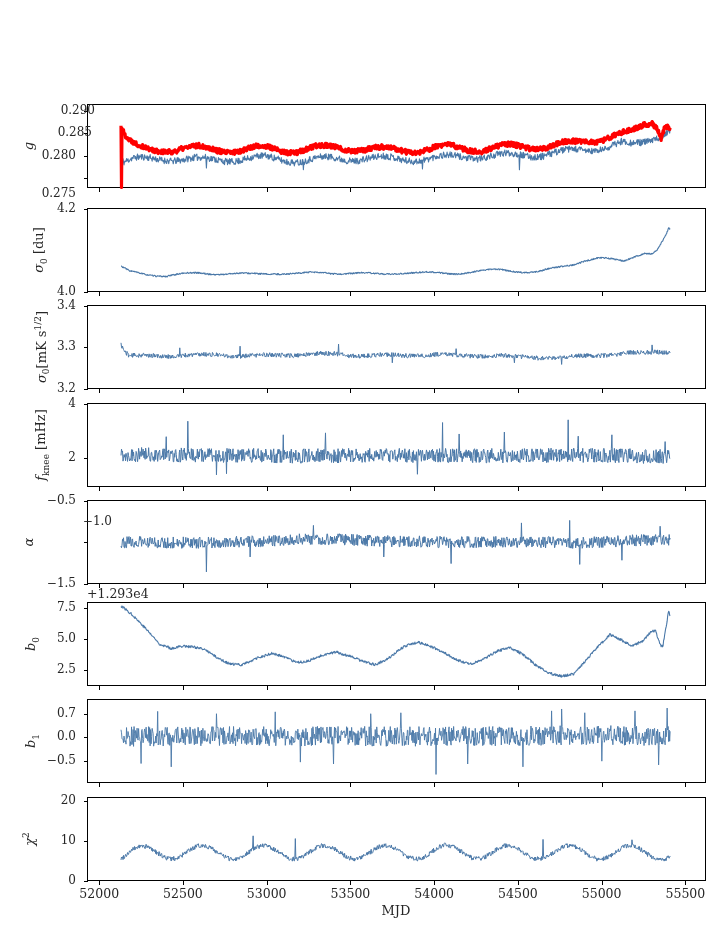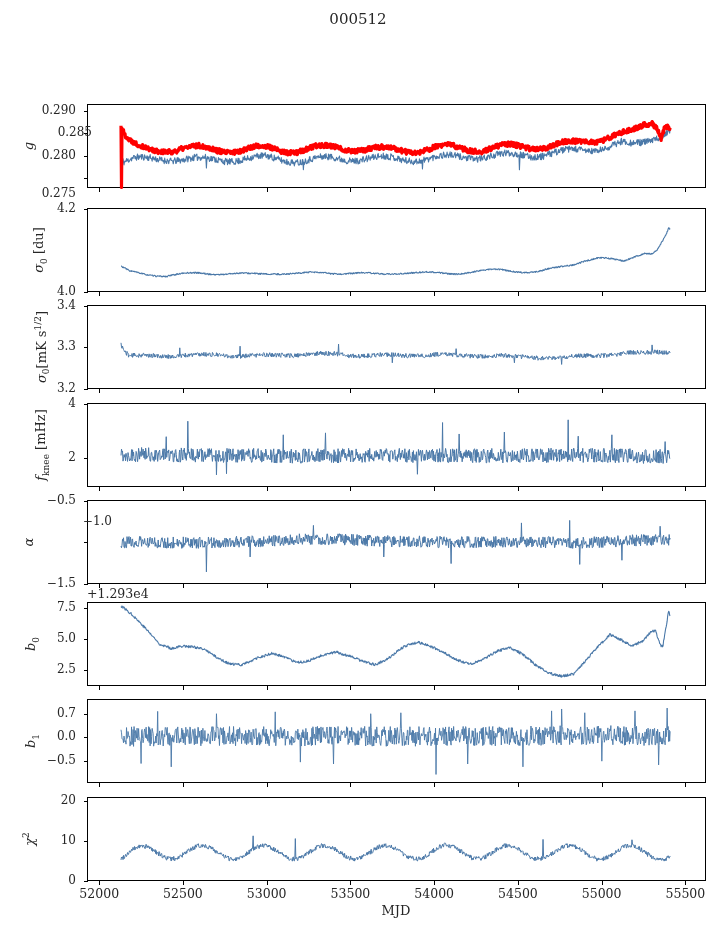--- a/index.html
+++ b/index.html
@@ -36,21 +36,20 @@
   }
   .xaxis-label{
     position:absolute;left:87px;width:618px;text-align:center;
     font-size:13px;color:#262626;
   }
 </style>
 </head>
 <body>
 
 <div id="figure">
-  <div class="fig-title">000512</div>
   <div id="panels">
       <div class="panel" style="top: 104px; height: 88px;">
         <svg width="633" height="88" style="left: 77px; top: 0px;">
           <rect x="10.5" y="0.5" width="618" height="83" fill="#ffffff" stroke="#000000" stroke-width="1" shape-rendering="crispEdges"></rect>
           <line x1="22.5" y1="83.5" x2="22.5" y2="87.5" stroke="#000000" stroke-width="1" shape-rendering="crispEdges"></line>
           <line x1="106.5" y1="83.5" x2="106.5" y2="87.5" stroke="#000000" stroke-width="1" shape-rendering="crispEdges"></line>
           <line x1="190.5" y1="83.5" x2="190.5" y2="87.5" stroke="#000000" stroke-width="1" shape-rendering="crispEdges"></line>
           <line x1="273.5" y1="83.5" x2="273.5" y2="87.5" stroke="#000000" stroke-width="1" shape-rendering="crispEdges"></line>
           <line x1="357.5" y1="83.5" x2="357.5" y2="87.5" stroke="#000000" stroke-width="1" shape-rendering="crispEdges"></line>
           <line x1="441.5" y1="83.5" x2="441.5" y2="87.5" stroke="#000000" stroke-width="1" shape-rendering="crispEdges"></line>
@@ -60,21 +59,21 @@
           <line x1="6.5" y1="52.5" x2="10.5" y2="52.5" stroke="#000000" stroke-width="1" shape-rendering="crispEdges"></line>
           <line x1="6.5" y1="29.5" x2="10.5" y2="29.5" stroke="#000000" stroke-width="1" shape-rendering="crispEdges"></line>
           <line x1="6.5" y1="7.5" x2="10.5" y2="7.5" stroke="#000000" stroke-width="1" shape-rendering="crispEdges"></line>
           <polyline points="44.00,51.48 44.50,52.73 45.00,53.59 45.50,55.08 46.01,54.72 46.51,58.18 47.01,60.97 47.51,57.71 48.02,56.94 48.52,57.73 49.02,57.27 49.52,54.60 50.03,57.16 50.53,55.24 51.03,54.92 51.53,58.14 52.03,57.77 52.54,56.88 53.04,55.85 53.54,55.74 54.04,54.14 54.55,56.95 55.05,53.60 55.55,53.52 56.05,54.43 56.56,51.48 57.06,51.64 57.56,51.78 58.06,54.70 58.57,52.58 59.07,54.97 59.57,56.20 60.07,51.57 60.58,49.94 61.08,54.42 61.58,55.38 62.08,51.36 62.59,53.97 63.09,52.57 63.59,52.40 64.09,50.60 64.60,55.28 65.10,50.58 65.60,50.79 66.10,53.70 66.61,56.12 67.11,55.81 67.61,50.76 68.11,53.09 68.62,52.95 69.12,54.71 69.62,53.23 70.12,51.75 70.63,56.12 71.13,52.50 71.63,56.56 72.13,53.99 72.63,52.81 73.14,50.58 73.64,54.38 74.14,54.22 74.64,55.08 75.15,57.21 75.65,52.76 76.15,54.96 76.65,52.80 77.16,55.97 77.66,54.38 78.16,55.87 78.66,52.69 79.17,57.34 79.67,57.73 80.17,54.43 80.67,54.58 81.18,58.00 81.68,56.48 82.18,56.53 82.68,52.90 83.19,53.55 83.69,55.12 84.19,56.67 84.69,53.37 85.20,55.65 85.70,56.74 86.20,57.65 86.70,56.33 87.21,59.76 87.71,54.00 88.21,57.90 88.71,57.23 89.22,59.16 89.72,59.53 90.22,55.17 90.72,56.57 91.23,56.83 91.73,59.61 92.23,56.62 92.73,56.24 93.23,54.52 93.74,54.03 94.24,56.47 94.74,56.44 95.24,56.64 95.75,57.21 96.25,59.81 96.75,56.08 97.25,56.06 97.76,53.74 98.26,55.59 98.76,59.38 99.26,59.31 99.77,55.86 100.27,53.64 100.77,57.76 101.27,53.81 101.78,57.39 102.28,54.75 102.78,55.37 103.28,59.16 103.79,57.63 104.29,55.02 104.79,56.07 105.29,55.06 105.80,57.64 106.30,54.25 106.80,56.83 107.30,58.20 107.81,55.02 108.31,56.06 108.81,57.28 109.31,52.93 109.82,52.04 110.32,53.15 110.82,58.01 111.32,55.06 111.83,52.17 112.33,53.94 112.83,52.97 113.33,53.35 113.83,57.44 114.34,54.05 114.84,54.00 115.34,56.11 115.84,51.74 116.35,56.62 116.85,56.42 117.35,50.28 117.85,52.79 118.36,52.13 118.86,51.22 119.36,50.62 119.86,50.17 120.37,56.35 120.87,55.54 121.37,52.69 121.87,54.02 122.38,53.88 122.88,53.11 123.38,56.29 123.88,56.21 124.39,53.53 124.89,54.81 125.39,53.84 125.89,51.79 126.40,53.89 126.90,54.42 127.40,52.79 127.90,54.27 128.41,50.30 128.91,54.87 129.41,63.97 129.91,55.34 130.42,52.49 130.92,55.01 131.42,53.46 131.92,53.00 132.43,57.36 132.93,56.60 133.43,56.48 133.93,52.21 134.43,56.88 134.94,52.46 135.44,56.72 135.94,53.92 136.44,52.75 136.95,53.44 137.45,53.08 137.95,57.94 138.45,58.14 138.96,53.90 139.46,57.54 139.96,58.35 140.46,56.95 140.97,58.70 141.47,53.59 141.97,55.34 142.47,54.91 142.98,55.97 143.48,54.90 143.98,55.34 144.48,57.59 144.99,55.16 145.49,58.84 145.99,59.08 146.49,59.60 147.00,56.45 147.50,60.63 148.00,57.01 148.50,54.40 149.01,55.12 149.51,57.48 150.01,55.16 150.51,60.66 151.02,57.56 151.52,55.98 152.02,59.44 152.52,54.59 153.03,60.22 153.53,55.32 154.03,58.00 154.53,54.96 155.03,54.52 155.54,58.49 156.04,57.97 156.54,58.11 157.04,60.30 157.55,59.66 158.05,60.21 158.55,60.19 159.05,54.46 159.56,56.96 160.06,56.73 160.56,58.90 161.06,54.12 161.57,59.72 162.07,54.56 162.57,58.21 163.07,59.48 163.58,56.83 164.08,57.11 164.58,58.58 165.08,56.90 165.59,58.37 166.09,53.13 166.59,55.10 167.09,55.75 167.60,52.06 168.10,56.20 168.60,54.58 169.10,54.60 169.61,56.34 170.11,54.56 170.61,51.47 171.11,55.61 171.62,54.31 172.12,54.61 172.62,56.33 173.12,55.45 173.63,52.68 174.13,56.61 174.63,56.01 175.13,51.55 175.63,55.30 176.14,54.82 176.64,53.24 177.14,50.79 177.64,51.89 178.15,51.76 178.65,51.20 179.15,53.09 179.65,50.47 180.16,49.29 180.66,53.17 181.16,50.56 181.66,54.67 182.17,54.30 182.67,51.65 183.17,50.55 183.67,54.39 184.18,48.90 184.68,48.93 185.18,54.10 185.68,49.02 186.19,52.44 186.69,50.26 187.19,51.22 187.69,49.82 188.20,48.63 188.70,52.15 189.20,53.65 189.70,53.06 190.21,50.53 190.71,50.72 191.21,55.19 191.71,50.85 192.22,54.94 192.72,53.04 193.22,50.99 193.72,53.30 194.23,49.99 194.73,51.52 195.23,55.79 195.73,56.13 196.23,55.80 196.74,56.97 197.24,50.96 197.74,55.73 198.24,53.25 198.75,55.80 199.25,55.76 199.75,53.32 200.25,53.23 200.76,54.36 201.26,52.11 201.76,55.09 202.26,53.56 202.77,55.45 203.27,56.65 203.77,57.52 204.27,53.60 204.78,59.08 205.28,56.27 205.78,57.12 206.28,55.73 206.79,56.82 207.29,59.21 207.79,56.15 208.29,58.88 208.80,58.87 209.30,60.33 209.80,55.19 210.30,58.54 210.81,60.64 211.31,57.59 211.81,58.49 212.31,60.22 212.82,61.21 213.32,61.30 213.82,59.15 214.32,55.73 214.83,59.07 215.33,55.87 215.83,59.64 216.33,59.64 216.83,57.91 217.34,61.93 217.84,59.52 218.34,58.30 218.84,56.69 219.35,57.24 219.85,57.75 220.35,55.54 220.85,57.70 221.36,60.73 221.86,61.18 222.36,60.85 222.86,60.21 223.37,55.91 223.87,60.41 224.37,60.44 224.87,60.74 225.38,55.46 225.88,55.91 226.38,65.75 226.88,58.12 227.39,60.35 227.89,58.77 228.39,54.77 228.89,56.81 229.40,59.76 229.90,59.34 230.40,59.26 230.90,56.78 231.41,55.80 231.91,58.86 232.41,53.03 232.91,52.58 233.42,56.86 233.92,56.01 234.42,57.42 234.92,56.98 235.43,57.65 235.93,54.96 236.43,52.54 236.93,52.30 237.43,54.68 237.94,51.47 238.44,53.92 238.94,54.86 239.44,52.68 239.95,52.36 240.45,52.18 240.95,53.88 241.45,51.73 241.96,53.24 242.46,53.55 242.96,53.37 243.46,49.68 243.97,54.01 244.47,51.77 244.97,55.52 245.47,51.70 245.98,55.04 246.48,51.66 246.98,54.37 247.48,50.46 247.99,50.97 248.49,54.53 248.99,49.45 249.49,53.12 250.00,53.51 250.50,54.52 251.00,55.88 251.50,50.13 252.01,55.17 252.51,52.68 253.01,50.47 253.51,50.36 254.02,55.30 254.52,50.35 255.02,53.81 255.52,52.85 256.03,54.29 256.53,54.40 257.03,56.20 257.53,56.77 258.03,55.34 258.54,56.80 259.04,55.35 259.54,53.40 260.04,54.49 260.55,56.08 261.05,54.38 261.55,53.82 262.05,53.06 262.56,52.04 263.06,57.09 263.56,55.60 264.06,57.84 264.57,54.09 265.07,56.78 265.57,57.94 266.07,54.84 266.58,57.49 267.08,58.25 267.58,55.05 268.08,58.23 268.59,58.05 269.09,58.17 269.59,59.73 270.09,59.29 270.60,59.59 271.10,57.89 271.60,56.65 272.10,57.99 272.61,53.75 273.11,55.46 273.61,55.54 274.11,58.42 274.62,55.89 275.12,57.57 275.62,54.43 276.12,57.79 276.63,55.28 277.13,59.21 277.63,58.74 278.13,54.12 278.63,58.37 279.14,59.79 279.64,54.45 280.14,54.38 280.64,58.39 281.15,60.03 281.65,58.97 282.15,56.62 282.65,59.53 283.16,55.21 283.66,54.91 284.16,55.03 284.66,55.91 285.17,57.89 285.67,52.97 286.17,52.63 286.67,54.60 287.18,58.03 287.68,56.49 288.18,56.48 288.68,55.04 289.19,52.90 289.69,51.81 290.19,57.62 290.69,56.03 291.20,55.13 291.70,51.32 292.20,53.52 292.70,54.26 293.21,56.27 293.71,52.86 294.21,53.23 294.71,54.18 295.22,50.78 295.72,53.57 296.22,50.22 296.72,55.47 297.23,54.74 297.73,52.21 298.23,50.84 298.73,53.90 299.23,54.12 299.74,55.50 300.24,53.52 300.74,50.15 301.24,49.69 301.75,53.66 302.25,52.60 302.75,52.57 303.25,52.77 303.76,52.67 304.26,50.52 304.76,54.62 305.26,53.15 305.77,53.78 306.27,48.97 306.77,54.25 307.27,55.25 307.78,51.50 308.28,53.84 308.78,55.37 309.28,49.94 309.79,50.88 310.29,54.51 310.79,50.61 311.29,55.63 311.80,55.27 312.30,54.62 312.80,55.63 313.30,55.94 313.81,49.88 314.31,50.44 314.81,51.14 315.31,52.12 315.82,52.54 316.32,51.53 316.82,55.05 317.32,56.59 317.83,54.47 318.33,56.41 318.83,55.49 319.33,54.76 319.83,55.74 320.34,56.90 320.84,52.15 321.34,54.88 321.84,52.37 322.35,53.57 322.85,57.57 323.35,55.22 323.85,54.38 324.36,58.81 324.86,56.43 325.36,54.49 325.86,53.79 326.37,56.89 326.87,55.29 327.37,56.67 327.87,58.30 328.38,56.02 328.88,53.42 329.38,58.66 329.88,59.60 330.39,58.01 330.89,57.01 331.39,58.31 331.89,55.36 332.40,54.00 332.90,57.73 333.40,58.12 333.90,59.80 334.41,56.02 334.91,57.77 335.41,59.02 335.91,59.91 336.42,60.58 336.92,56.97 337.42,59.40 337.92,56.70 338.43,58.22 338.93,54.97 339.43,55.01 339.93,59.86 340.43,58.16 340.94,57.81 341.44,58.58 341.94,59.33 342.44,54.86 342.95,58.78 343.45,56.34 343.95,59.43 344.45,56.50 344.96,55.79 345.46,64.86 345.96,56.35 346.46,56.28 346.97,53.10 347.47,58.29 347.97,54.23 348.47,56.16 348.98,53.83 349.48,54.66 349.98,53.57 350.48,55.00 350.99,53.64 351.49,58.01 351.99,55.96 352.49,54.95 353.00,53.21 353.50,54.95 354.00,52.94 354.50,53.35 355.01,52.68 355.51,51.41 356.01,56.70 356.51,51.67 357.02,51.29 357.52,52.64 358.02,52.30 358.52,54.80 359.03,54.85 359.53,52.16 360.03,54.52 360.53,52.56 361.03,52.65 361.54,53.90 362.04,54.51 362.54,52.88 363.04,49.80 363.55,50.46 364.05,49.21 364.55,53.89 365.05,53.52 365.56,54.31 366.06,50.60 366.56,48.07 367.06,49.79 367.57,53.10 368.07,52.16 368.57,51.12 369.07,53.68 369.58,51.04 370.08,48.14 370.58,50.92 371.08,51.37 371.59,53.72 372.09,49.95 372.59,51.17 373.09,47.72 373.60,52.06 374.10,53.33 374.60,48.32 375.10,50.95 375.61,53.08 376.11,53.34 376.61,52.68 377.11,51.17 377.62,49.79 378.12,48.50 378.62,53.78 379.12,51.31 379.63,50.41 380.13,51.46 380.63,49.14 381.13,52.14 381.63,50.05 382.14,53.50 382.64,55.49 383.14,49.61 383.64,51.94 384.15,55.53 384.65,55.76 385.15,55.56 385.65,54.49 386.16,52.14 386.66,52.28 387.16,54.34 387.66,53.27 388.17,52.85 388.67,52.62 389.17,54.62 389.67,56.83 390.18,52.12 390.68,56.51 391.18,53.92 391.68,51.50 392.19,52.07 392.69,51.24 393.19,55.01 393.69,55.74 394.20,51.86 394.70,53.19 395.20,53.22 395.70,52.40 396.21,57.07 396.71,56.51 397.21,53.85 397.71,56.48 398.22,55.23 398.72,53.82 399.22,54.66 399.72,52.26 400.23,56.93 400.73,58.21 401.23,53.77 401.73,53.66 402.23,53.80 402.74,51.69 403.24,56.72 403.74,56.96 404.24,51.19 404.75,53.49 405.25,55.96 405.75,55.62 406.25,52.67 406.76,52.80 407.26,50.94 407.76,54.98 408.26,54.91 408.77,56.32 409.27,56.48 409.77,52.77 410.27,55.56 410.78,51.18 411.28,51.74 411.78,51.09 412.28,53.31 412.79,54.87 413.29,51.12 413.79,48.92 414.29,50.42 414.80,53.35 415.30,53.19 415.80,54.01 416.30,52.43 416.81,49.92 417.31,54.50 417.81,50.93 418.31,53.49 418.82,50.30 419.32,48.23 419.82,47.49 420.32,47.27 420.83,51.67 421.33,48.04 421.83,50.10 422.33,50.25 422.83,47.39 423.34,52.43 423.84,48.15 424.34,49.01 424.84,47.28 425.35,50.87 425.85,51.59 426.35,52.23 426.85,48.01 427.36,48.47 427.86,45.98 428.36,50.27 428.86,51.73 429.37,49.35 429.87,46.43 430.37,48.65 430.87,48.23 431.38,46.54 431.88,48.72 432.38,52.15 432.88,48.96 433.39,51.36 433.89,51.11 434.39,49.22 434.89,48.38 435.40,49.67 435.90,51.65 436.40,52.78 436.90,50.80 437.41,52.08 437.91,49.02 438.41,47.97 438.91,49.32 439.42,52.78 439.92,49.09 440.42,53.11 440.92,52.06 441.43,52.05 441.93,50.83 442.43,65.75 442.93,53.56 443.43,47.87 443.94,53.22 444.44,53.69 444.94,48.52 445.44,53.75 445.95,54.09 446.45,48.29 446.95,53.65 447.45,53.61 447.96,49.64 448.46,50.67 448.96,51.02 449.46,50.22 449.97,50.62 450.47,49.25 450.97,50.49 451.47,54.45 451.98,53.30 452.48,53.82 452.98,50.51 453.48,54.85 453.99,56.17 454.49,51.62 454.99,53.25 455.49,54.75 456.00,56.20 456.50,53.31 457.00,52.18 457.50,55.93 458.01,50.65 458.51,53.65 459.01,56.11 459.51,54.46 460.02,55.43 460.52,50.29 461.02,55.40 461.52,52.38 462.03,53.26 462.53,50.76 463.03,50.44 463.53,55.58 464.03,49.39 464.54,55.74 465.04,52.92 465.54,49.17 466.04,53.94 466.55,55.35 467.05,49.58 467.55,51.71 468.05,51.45 468.56,51.00 469.06,50.17 469.56,52.20 470.06,50.76 470.57,48.83 471.07,47.44 471.57,50.66 472.07,48.36 472.58,47.00 473.08,52.47 473.58,51.71 474.08,48.31 474.59,52.62 475.09,47.13 475.59,48.48 476.09,47.76 476.60,48.19 477.10,49.07 477.60,46.17 478.10,45.40 478.61,48.21 479.11,44.95 479.61,50.93 480.11,50.50 480.62,49.70 481.12,48.02 481.62,45.61 482.12,48.54 482.63,48.57 483.13,45.52 483.63,45.42 484.13,43.46 484.63,46.70 485.14,43.90 485.64,49.27 486.14,43.23 486.64,48.08 487.15,47.58 487.65,44.22 488.15,46.48 488.65,42.32 489.16,43.06 489.66,43.57 490.16,45.00 490.66,43.11 491.17,42.98 491.67,48.32 492.17,42.02 492.67,42.95 493.18,45.72 493.68,43.75 494.18,43.75 494.68,42.94 495.19,46.38 495.69,43.54 496.19,46.32 496.69,44.25 497.20,47.04 497.70,43.07 498.20,47.03 498.70,42.05 499.21,48.03 499.71,47.94 500.21,45.42 500.71,47.91 501.22,44.42 501.72,43.70 502.22,43.62 502.72,42.95 503.23,45.92 503.73,43.48 504.23,43.17 504.73,44.64 505.23,44.70 505.74,46.59 506.24,46.29 506.74,45.71 507.24,46.50 507.75,45.29 508.25,44.83 508.75,48.65 509.25,48.11 509.76,45.76 510.26,47.38 510.76,47.28 511.26,44.70 511.77,48.49 512.27,44.92 512.77,46.47 513.27,47.47 513.78,49.11 514.28,49.58 514.78,44.27 515.28,49.64 515.79,48.50 516.29,45.29 516.79,46.58 517.29,44.71 517.80,48.54 518.30,46.89 518.80,44.46 519.30,46.31 519.81,45.49 520.31,48.55 520.81,45.77 521.31,47.52 521.82,48.71 522.32,46.63 522.82,47.44 523.32,42.85 523.83,45.81 524.33,47.62 524.83,46.79 525.33,43.20 525.83,44.31 526.34,46.71 526.84,45.23 527.34,46.29 527.84,42.36 528.35,42.44 528.85,44.59 529.35,45.39 529.85,45.07 530.36,43.92 530.86,46.13 531.36,43.26 531.86,46.00 532.37,45.65 532.87,42.47 533.37,42.86 533.87,43.69 534.38,41.09 534.88,42.32 535.38,38.97 535.88,38.39 536.39,38.21 536.89,41.28 537.39,39.20 537.89,37.34 538.40,40.14 538.90,40.79 539.40,42.75 539.90,38.44 540.41,38.78 540.91,36.44 541.41,39.46 541.91,39.42 542.42,38.11 542.92,38.12 543.42,40.89 543.92,35.47 544.43,34.32 544.93,40.35 545.43,38.35 545.93,37.70 546.43,35.24 546.94,37.69 547.44,35.53 547.94,35.37 548.44,40.35 548.95,37.71 549.45,38.18 549.95,39.83 550.45,40.55 550.96,40.49 551.46,40.21 551.96,41.23 552.46,39.26 552.97,41.03 553.47,36.10 553.97,42.11 554.47,40.57 554.98,38.11 555.48,40.75 555.98,40.69 556.48,36.44 556.99,40.40 557.49,38.45 557.99,38.51 558.49,39.74 559.00,38.51 559.50,37.90 560.00,35.90 560.50,40.37 561.01,35.60 561.51,36.02 562.01,38.09 562.51,41.51 563.02,35.33 563.52,41.81 564.02,41.79 564.52,36.14 565.03,40.42 565.53,39.68 566.03,35.28 566.53,37.51 567.03,35.51 567.54,40.27 568.04,34.77 568.54,40.25 569.04,37.07 569.55,35.13 570.05,39.48 570.55,35.12 571.05,34.40 571.56,38.32 572.06,37.35 572.56,35.10 573.06,35.62 573.57,38.78 574.07,35.44 574.57,37.43 575.07,34.45 575.58,38.70 576.08,34.55 576.58,33.66 577.08,33.29 577.59,34.69 578.09,36.65 578.59,33.51 579.09,35.62 579.60,32.01 580.10,36.64 580.60,35.13 581.10,35.00 581.61,36.73 582.11,33.92 582.61,35.55 583.11,32.56 583.62,34.08 584.12,30.78 584.62,35.15 585.12,29.00 585.63,34.46 586.13,33.91 586.63,30.91 587.13,27.90 587.63,32.74 588.14,32.00 588.64,27.94 589.14,31.68 589.64,26.45 590.15,30.97 590.65,28.18 591.15,25.36 591.65,25.87 592.16,27.27 592.66,29.22 593.16,25.19" fill="none" stroke="#4a78a8" stroke-width="1.1" stroke-linejoin="round"></polyline>
           <polyline points="44.00,21.81 44.50,83.50 45.00,24.33 45.50,25.98 46.01,26.76 46.51,25.71 47.01,29.47 47.51,29.58 48.02,29.78 48.52,33.88 49.02,33.99 49.52,34.41 50.03,34.73 50.53,33.75 51.03,35.99 51.53,34.61 52.03,36.77 52.54,35.58 53.04,34.75 53.54,35.55 54.04,35.27 54.55,38.80 55.05,36.32 55.55,37.76 56.05,40.07 56.56,40.13 57.06,37.58 57.56,38.67 58.06,40.40 58.57,40.25 59.07,37.86 59.57,41.63 60.07,41.06 60.58,42.61 61.08,41.60 61.58,41.72 62.08,42.67 62.59,41.87 63.09,41.76 63.59,43.17 64.09,43.92 64.60,42.01 65.10,44.04 65.60,40.61 66.10,41.68 66.61,44.74 67.11,44.56 67.61,42.79 68.11,44.33 68.62,41.81 69.12,45.11 69.62,44.31 70.12,43.34 70.63,44.65 71.13,42.76 71.63,45.37 72.13,46.76 72.63,46.59 73.14,45.92 73.64,44.58 74.14,45.64 74.64,45.34 75.15,44.10 75.65,47.90 76.15,46.88 76.65,45.01 77.16,48.27 77.66,48.67 78.16,47.33 78.66,45.29 79.17,46.89 79.67,45.05 80.17,47.49 80.67,48.95 81.18,49.60 81.68,46.74 82.18,47.10 82.68,48.15 83.19,48.09 83.69,48.65 84.19,49.48 84.69,46.19 85.20,49.45 85.70,47.99 86.20,49.72 86.70,45.81 87.21,48.73 87.71,47.81 88.21,46.22 88.71,49.09 89.22,47.17 89.72,48.65 90.22,47.90 90.72,49.44 91.23,46.16 91.73,48.48 92.23,45.69 92.73,47.89 93.23,48.66 93.74,47.15 94.24,49.90 94.74,47.61 95.24,49.98 95.75,47.16 96.25,48.76 96.75,47.50 97.25,47.00 97.76,45.82 98.26,47.09 98.76,47.10 99.26,48.14 99.77,49.03 100.27,46.69 100.77,47.45 101.27,45.64 101.78,46.32 102.28,43.85 102.78,45.04 103.28,44.26 103.79,44.52 104.29,42.60 104.79,45.19 105.29,43.18 105.80,46.46 106.30,45.10 106.80,44.16 107.30,43.91 107.81,42.88 108.31,42.79 108.81,42.89 109.31,42.54 109.82,43.63 110.32,43.39 110.82,44.29 111.32,43.47 111.83,43.02 112.33,41.59 112.83,41.75 113.33,43.50 113.83,41.94 114.34,42.58 114.84,40.70 115.34,41.23 115.84,40.67 116.35,40.17 116.85,42.98 117.35,40.80 117.85,43.01 118.36,41.28 118.86,44.05 119.36,39.78 119.86,43.68 120.37,43.62 120.87,40.29 121.37,42.58 121.87,39.40 122.38,41.28 122.88,43.86 123.38,43.78 123.88,42.74 124.39,43.76 124.89,43.49 125.39,41.84 125.89,40.76 126.40,44.49 126.90,42.11 127.40,42.59 127.90,43.93 128.41,42.17 128.91,45.05 129.41,43.18 129.91,42.57 130.42,42.86 130.92,42.61 131.42,45.06 131.92,44.76 132.43,42.84 132.93,46.22 133.43,44.53 133.93,44.15 134.43,45.83 134.94,46.64 135.44,46.80 135.94,43.14 136.44,46.40 136.95,46.96 137.45,44.34 137.95,44.95 138.45,46.25 138.96,44.39 139.46,48.39 139.96,44.60 140.46,49.05 140.97,48.58 141.47,44.89 141.97,45.11 142.47,44.74 142.98,49.36 143.48,49.41 143.98,49.65 144.48,47.20 144.99,45.69 145.49,48.89 145.99,46.66 146.49,46.58 147.00,46.23 147.50,46.93 148.00,47.26 148.50,49.46 149.01,47.46 149.51,49.52 150.01,46.45 150.51,46.28 151.02,47.48 151.52,47.83 152.02,47.37 152.52,47.97 153.03,47.19 153.53,49.43 154.03,49.19 154.53,47.98 155.03,47.37 155.54,49.77 156.04,47.39 156.54,47.99 157.04,46.32 157.55,50.29 158.05,47.86 158.55,46.22 159.05,47.83 159.56,48.66 160.06,46.99 160.56,46.15 161.06,48.90 161.57,49.30 162.07,47.99 162.57,48.97 163.07,45.36 163.58,49.18 164.08,46.88 164.58,45.90 165.08,47.15 165.59,47.75 166.09,45.24 166.59,48.09 167.09,43.89 167.60,44.65 168.10,44.05 168.60,44.53 169.10,44.89 169.61,46.78 170.11,45.20 170.61,43.18 171.11,45.01 171.62,42.03 172.12,42.92 172.62,43.49 173.12,45.45 173.63,43.61 174.13,41.75 174.63,45.07 175.13,45.19 175.63,42.54 176.14,41.91 176.64,40.84 177.14,44.52 177.64,43.50 178.15,40.97 178.65,40.94 179.15,40.03 179.65,42.88 180.16,43.35 180.66,40.30 181.16,40.48 181.66,41.76 182.17,43.78 182.67,41.74 183.17,41.77 183.67,43.34 184.18,42.26 184.68,42.56 185.18,43.28 185.68,41.54 186.19,43.11 186.69,43.45 187.19,43.66 187.69,42.85 188.20,41.40 188.70,42.34 189.20,44.29 189.70,43.13 190.21,43.70 190.71,40.70 191.21,40.84 191.71,43.88 192.22,41.32 192.72,41.06 193.22,45.30 193.72,44.61 194.23,45.55 194.73,42.16 195.23,46.11 195.73,44.09 196.23,43.28 196.74,43.16 197.24,45.75 197.74,42.95 198.24,43.56 198.75,44.07 199.25,44.95 199.75,46.53 200.25,43.93 200.76,45.21 201.26,46.60 201.76,46.17 202.26,46.39 202.77,46.10 203.27,48.16 203.77,46.74 204.27,49.35 204.78,49.00 205.28,46.00 205.78,47.47 206.28,49.19 206.79,49.63 207.29,46.20 207.79,46.39 208.29,47.04 208.80,50.11 209.30,47.06 209.80,46.60 210.30,49.31 210.81,50.94 211.31,49.72 211.81,48.47 212.31,47.70 212.82,48.16 213.32,50.66 213.82,46.56 214.32,48.56 214.83,47.16 215.33,48.74 215.83,47.72 216.33,46.89 216.83,48.19 217.34,49.97 217.84,50.11 218.34,48.56 218.84,47.56 219.35,46.66 219.85,50.66 220.35,50.48 220.85,48.81 221.36,46.71 221.86,46.94 222.36,47.65 222.86,48.12 223.37,45.08 223.87,48.81 224.37,47.44 224.87,48.23 225.38,45.08 225.88,48.58 226.38,46.26 226.88,48.36 227.39,45.22 227.89,47.21 228.39,47.31 228.89,47.17 229.40,43.17 229.90,47.12 230.40,43.70 230.90,45.64 231.41,46.06 231.91,43.87 232.41,42.91 232.91,43.89 233.42,41.52 233.92,42.08 234.42,45.31 234.92,43.34 235.43,41.18 235.93,44.91 236.43,41.02 236.93,40.49 237.43,40.48 237.94,40.24 238.44,40.62 238.94,39.79 239.44,43.87 239.95,43.43 240.45,41.32 240.95,41.75 241.45,41.87 241.96,42.69 242.46,39.88 242.96,43.30 243.46,41.30 243.97,43.52 244.47,42.49 244.97,39.52 245.47,42.24 245.98,41.95 246.48,43.26 246.98,43.58 247.48,42.41 247.99,42.91 248.49,39.37 248.99,39.35 249.49,43.48 250.00,39.56 250.50,43.35 251.00,41.21 251.50,43.20 252.01,42.19 252.51,41.30 253.01,40.12 253.51,40.29 254.02,44.08 254.52,40.34 255.02,43.04 255.52,40.96 256.03,43.89 256.53,40.60 257.03,43.20 257.53,42.21 258.03,44.76 258.54,40.90 259.04,41.92 259.54,43.43 260.04,43.71 260.55,41.72 261.05,42.67 261.55,42.59 262.05,44.83 262.56,44.45 263.06,43.39 263.56,42.54 264.06,46.07 264.57,44.92 265.07,45.74 265.57,47.13 266.07,46.22 266.58,46.57 267.08,47.32 267.58,47.82 268.08,47.53 268.59,45.24 269.09,45.77 269.59,48.15 270.09,46.78 270.60,46.31 271.10,47.50 271.60,44.62 272.10,45.86 272.61,45.54 273.11,46.22 273.61,46.67 274.11,48.87 274.62,46.39 275.12,45.39 275.62,46.17 276.12,48.48 276.63,47.68 277.13,46.98 277.63,45.42 278.13,49.07 278.63,48.66 279.14,48.14 279.64,45.70 280.14,48.80 280.64,46.38 281.15,44.75 281.65,46.90 282.15,46.79 282.65,44.83 283.16,47.37 283.66,45.59 284.16,46.49 284.66,44.32 285.17,47.25 285.67,44.79 286.17,47.91 286.67,44.55 287.18,46.53 287.68,44.83 288.18,48.22 288.68,46.96 289.19,44.55 289.69,47.23 290.19,46.86 290.69,45.43 291.20,42.75 291.70,45.22 292.20,42.58 292.70,46.40 293.21,44.43 293.71,43.08 294.21,46.42 294.71,42.76 295.22,43.93 295.72,42.58 296.22,42.28 296.72,43.10 297.23,42.26 297.73,44.66 298.23,41.76 298.73,41.27 299.23,43.00 299.74,44.92 300.24,42.00 300.74,44.03 301.24,41.58 301.75,43.54 302.25,45.45 302.75,45.35 303.25,43.05 303.76,43.44 304.26,42.01 304.76,40.66 305.26,41.16 305.77,44.97 306.27,43.00 306.77,45.26 307.27,44.48 307.78,42.66 308.28,43.77 308.78,42.94 309.28,44.29 309.79,41.93 310.29,44.44 310.79,42.27 311.29,41.95 311.80,44.91 312.30,42.48 312.80,44.86 313.30,42.01 313.81,41.95 314.31,45.29 314.81,44.82 315.31,44.44 315.82,43.53 316.32,44.33 316.82,42.27 317.32,43.44 317.83,42.99 318.33,43.75 318.83,47.01 319.33,44.13 319.83,47.35 320.34,46.16 320.84,45.24 321.34,44.98 321.84,47.15 322.35,45.24 322.85,47.10 323.35,45.84 323.85,46.72 324.36,44.30 324.86,49.13 325.36,47.46 325.86,47.31 326.37,46.23 326.87,47.06 327.37,46.52 327.87,48.08 328.38,45.33 328.88,48.68 329.38,50.28 329.88,48.99 330.39,46.36 330.89,46.70 331.39,47.47 331.89,46.43 332.40,47.69 332.90,48.98 333.40,49.28 333.90,46.92 334.41,47.48 334.91,49.13 335.41,50.55 335.91,50.45 336.42,48.54 336.92,49.89 337.42,49.59 337.92,47.08 338.43,47.93 338.93,50.51 339.43,49.56 339.93,48.86 340.43,48.80 340.94,47.49 341.44,48.15 341.94,48.54 342.44,49.50 342.95,50.28 343.45,46.39 343.95,47.11 344.45,48.16 344.96,47.54 345.46,46.93 345.96,47.95 346.46,48.70 346.97,46.15 347.47,44.58 347.97,47.04 348.47,45.25 348.98,45.78 349.48,45.21 349.98,43.84 350.48,45.44 350.99,45.20 351.49,46.52 351.99,47.14 352.49,47.36 353.00,44.26 353.50,46.93 354.00,44.81 354.50,44.85 355.01,46.24 355.51,45.01 356.01,41.43 356.51,42.54 357.02,43.57 357.52,41.57 358.02,44.77 358.52,40.52 359.03,43.39 359.53,42.80 360.03,40.67 360.53,43.97 361.03,41.38 361.54,40.61 362.04,41.37 362.54,41.90 363.04,40.53 363.55,40.84 364.05,40.60 364.55,43.31 365.05,41.83 365.56,40.12 366.06,40.49 366.56,41.26 367.06,40.31 367.57,40.38 368.07,39.50 368.57,40.18 369.07,40.79 369.58,39.28 370.08,41.62 370.58,40.90 371.08,38.55 371.59,40.87 372.09,39.26 372.59,41.13 373.09,38.94 373.60,40.08 374.10,42.15 374.60,39.62 375.10,41.58 375.61,39.63 376.11,40.17 376.61,39.34 377.11,42.10 377.62,43.31 378.12,42.12 378.62,44.56 379.12,44.55 379.63,42.90 380.13,42.04 380.63,44.57 381.13,42.56 381.63,43.19 382.14,42.37 382.64,41.91 383.14,44.24 383.64,43.54 384.15,44.18 384.65,44.02 385.15,42.57 385.65,44.98 386.16,47.07 386.66,43.27 387.16,43.28 387.66,43.10 388.17,46.63 388.67,47.07 389.17,44.63 389.67,45.17 390.18,47.07 390.68,48.64 391.18,47.45 391.68,47.70 392.19,48.60 392.69,47.80 393.19,44.59 393.69,47.39 394.20,49.01 394.70,45.78 395.20,45.15 395.70,49.18 396.21,49.39 396.71,47.84 397.21,49.18 397.71,47.80 398.22,45.19 398.72,48.01 399.22,48.93 399.72,49.32 400.23,47.88 400.73,49.24 401.23,49.12 401.73,47.79 402.23,46.96 402.74,48.93 403.24,47.77 403.74,48.04 404.24,48.61 404.75,49.72 405.25,49.07 405.75,48.44 406.25,46.77 406.76,45.75 407.26,48.04 407.76,47.90 408.26,47.92 408.77,44.41 409.27,48.26 409.77,47.42 410.27,44.43 410.78,47.60 411.28,45.66 411.78,45.92 412.28,42.92 412.79,44.34 413.29,43.12 413.79,46.62 414.29,46.07 414.80,43.52 415.30,43.11 415.80,42.06 416.30,43.92 416.81,44.24 417.31,43.66 417.81,43.81 418.31,43.53 418.82,40.60 419.32,43.43 419.82,40.34 420.32,40.18 420.83,42.24 421.33,44.10 421.83,40.52 422.33,41.25 422.83,40.99 423.34,39.66 423.84,40.82 424.34,41.55 424.84,41.13 425.35,38.72 425.85,39.58 426.35,39.01 426.85,40.63 427.36,38.79 427.86,38.57 428.36,41.80 428.86,40.03 429.37,38.84 429.87,40.04 430.37,42.41 430.87,40.17 431.38,38.00 431.88,41.89 432.38,39.46 432.88,40.64 433.39,42.21 433.89,38.13 434.39,38.09 434.89,40.22 435.40,39.92 435.90,38.56 436.40,42.51 436.90,40.53 437.41,38.84 437.91,38.97 438.41,41.01 438.91,43.30 439.42,39.00 439.92,43.54 440.42,39.40 440.92,40.17 441.43,39.82 441.93,41.54 442.43,40.17 442.93,42.24 443.43,44.41 443.94,41.25 444.44,43.62 444.94,40.51 445.44,40.60 445.95,41.63 446.45,43.08 446.95,42.33 447.45,43.15 447.96,43.92 448.46,42.05 448.96,45.79 449.46,42.17 449.97,42.98 450.47,42.92 450.97,41.97 451.47,43.02 451.98,42.32 452.48,46.93 452.98,45.33 453.48,44.97 453.99,45.38 454.49,44.51 454.99,45.89 455.49,43.25 456.00,43.06 456.50,45.10 457.00,46.28 457.50,43.59 458.01,44.82 458.51,46.83 459.01,45.51 459.51,46.49 460.02,43.26 460.52,43.48 461.02,46.57 461.52,44.31 462.03,45.42 462.53,44.60 463.03,45.58 463.53,42.91 464.03,44.83 464.54,44.62 465.04,44.18 465.54,46.29 466.04,43.26 466.55,42.54 467.05,43.12 467.55,42.71 468.05,43.30 468.56,46.08 469.06,44.67 469.56,45.85 470.06,44.50 470.57,45.52 471.07,42.14 471.57,43.10 472.07,44.10 472.58,42.55 473.08,40.52 473.58,41.37 474.08,43.90 474.59,42.30 475.09,43.20 475.59,40.08 476.09,39.62 476.60,40.17 477.10,42.93 477.60,40.04 478.10,40.22 478.61,40.74 479.11,40.33 479.61,37.78 480.11,41.93 480.62,39.62 481.12,37.55 481.62,38.77 482.12,39.01 482.63,40.39 483.13,38.15 483.63,39.74 484.13,38.86 484.63,39.13 485.14,39.63 485.64,35.94 486.14,38.08 486.64,39.90 487.15,37.99 487.65,36.33 488.15,35.54 488.65,39.46 489.16,35.75 489.66,36.17 490.16,39.36 490.66,38.70 491.17,38.37 491.67,35.83 492.17,38.47 492.67,37.51 493.18,38.84 493.68,38.34 494.18,39.03 494.68,36.85 495.19,35.60 495.69,39.07 496.19,34.87 496.69,35.95 497.20,35.73 497.70,36.00 498.20,39.50 498.70,35.20 499.21,36.35 499.71,38.97 500.21,35.23 500.71,38.62 501.22,36.22 501.72,35.82 502.22,35.47 502.72,36.44 503.23,35.76 503.73,37.41 504.23,39.33 504.73,36.16 505.23,37.32 505.74,36.31 506.24,36.25 506.74,36.06 507.24,37.65 507.75,38.94 508.25,36.77 508.75,35.89 509.25,35.99 509.76,38.57 510.26,38.79 510.76,38.45 511.26,38.35 511.77,39.59 512.27,39.51 512.77,39.71 513.27,37.27 513.78,38.02 514.28,36.02 514.78,37.36 515.28,39.53 515.79,38.62 516.29,36.80 516.79,37.42 517.29,37.39 517.80,40.26 518.30,38.83 518.80,37.04 519.30,37.31 519.81,40.07 520.31,36.39 520.81,37.12 521.31,36.21 521.82,37.25 522.32,36.04 522.82,37.38 523.32,35.54 523.83,37.28 524.33,35.46 524.83,36.93 525.33,35.22 525.83,34.97 526.34,38.43 526.84,37.00 527.34,33.91 527.84,35.42 528.35,36.17 528.85,35.07 529.35,33.91 529.85,34.12 530.36,33.78 530.86,32.06 531.36,34.35 531.86,35.06 532.37,35.60 532.87,34.51 533.37,33.63 533.87,35.11 534.38,34.65 534.88,33.44 535.38,30.72 535.88,33.28 536.39,30.21 536.89,29.41 537.39,29.17 537.89,30.55 538.40,32.78 538.90,29.53 539.40,29.84 539.90,29.06 540.41,29.62 540.91,29.87 541.41,30.53 541.91,27.88 542.42,27.53 542.92,30.01 543.42,30.43 543.92,28.56 544.43,30.62 544.93,30.05 545.43,29.77 545.93,26.37 546.43,25.65 546.94,29.27 547.44,26.78 547.94,27.38 548.44,27.55 548.95,28.12 549.45,28.92 549.95,28.69 550.45,25.14 550.96,28.52 551.46,28.26 551.96,24.30 552.46,24.97 552.97,26.04 553.47,27.39 553.97,26.30 554.47,27.25 554.98,26.41 555.48,24.75 555.98,24.91 556.48,23.88 556.99,26.87 557.49,22.82 557.99,26.39 558.49,24.44 559.00,22.16 559.50,22.67 560.00,25.71 560.50,25.53 561.01,25.15 561.51,22.25 562.01,21.40 562.51,24.43 563.02,21.76 563.52,20.72 564.02,23.86 564.52,24.11 565.03,22.07 565.53,23.19 566.03,20.22 566.53,18.86 567.03,21.81 567.54,18.59 568.04,19.68 568.54,22.09 569.04,21.28 569.55,22.45 570.05,20.76 570.55,22.36 571.05,21.38 571.56,22.33 572.06,19.64 572.56,19.73 573.06,19.62 573.57,20.67 574.07,20.75 574.57,18.70 575.07,17.55 575.58,18.15 576.08,22.12 576.58,19.49 577.08,23.83 577.59,21.47 578.09,23.76 578.59,21.39 579.09,25.03 579.60,22.38 580.10,25.25 580.60,26.94 581.10,28.68 581.61,26.43 582.11,30.72 582.61,31.98 583.11,30.35 583.62,32.63 584.12,36.48 584.62,32.90 585.12,31.97 585.63,29.02 586.13,26.57 586.63,28.90 587.13,23.12 587.63,22.68 588.14,23.04 588.64,23.31 589.14,21.71 589.64,24.49 590.15,24.71 590.65,21.05 591.15,23.21 591.65,22.80 592.16,24.18 592.66,25.61 593.16,23.72" fill="none" stroke="#ff0000" stroke-width="3.2" stroke-linejoin="round"></polyline>
         </svg>
       </div>
       <div class="ytick-label" style="top: 169.735px; margin-top: 16px;">0.275</div>
       <div class="ytick-label" style="top: 147.543px;">0.280</div>
       <div class="ytick-label" style="top: 125.35px; padding-left: 16px;">0.285</div>
-      <div class="ytick-label" style="top: 103.158px;">0.290</div>
+      <div class="ytick-label" style="top: 103.158px; margin-left: 19px;">0.290</div>
       <div class="ylabel" style="left: 28px; top: 145.5px;"><span class="it">g</span></div>
       <div class="panel" style="top: 208px; height: 88px;">
         <svg width="633" height="88" style="left: 77px; top: 0px;">
           <rect x="10.5" y="0.5" width="618" height="83" fill="#ffffff" stroke="#000000" stroke-width="1" shape-rendering="crispEdges"></rect>
           <line x1="22.5" y1="83.5" x2="22.5" y2="87.5" stroke="#000000" stroke-width="1" shape-rendering="crispEdges"></line>
           <line x1="106.5" y1="83.5" x2="106.5" y2="87.5" stroke="#000000" stroke-width="1" shape-rendering="crispEdges"></line>
           <line x1="190.5" y1="83.5" x2="190.5" y2="87.5" stroke="#000000" stroke-width="1" shape-rendering="crispEdges"></line>
           <line x1="273.5" y1="83.5" x2="273.5" y2="87.5" stroke="#000000" stroke-width="1" shape-rendering="crispEdges"></line>
           <line x1="357.5" y1="83.5" x2="357.5" y2="87.5" stroke="#000000" stroke-width="1" shape-rendering="crispEdges"></line>
           <line x1="441.5" y1="83.5" x2="441.5" y2="87.5" stroke="#000000" stroke-width="1" shape-rendering="crispEdges"></line>

